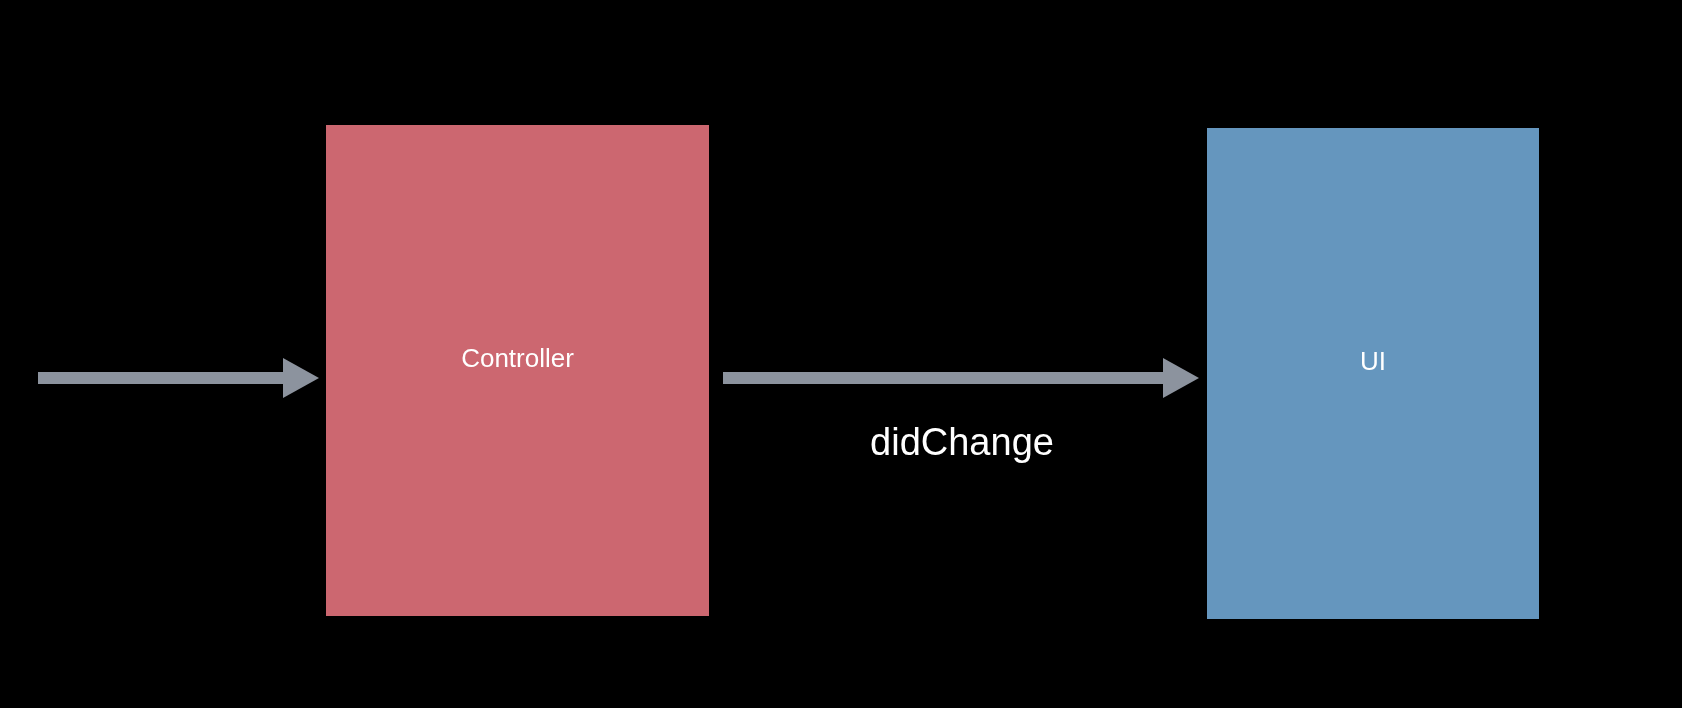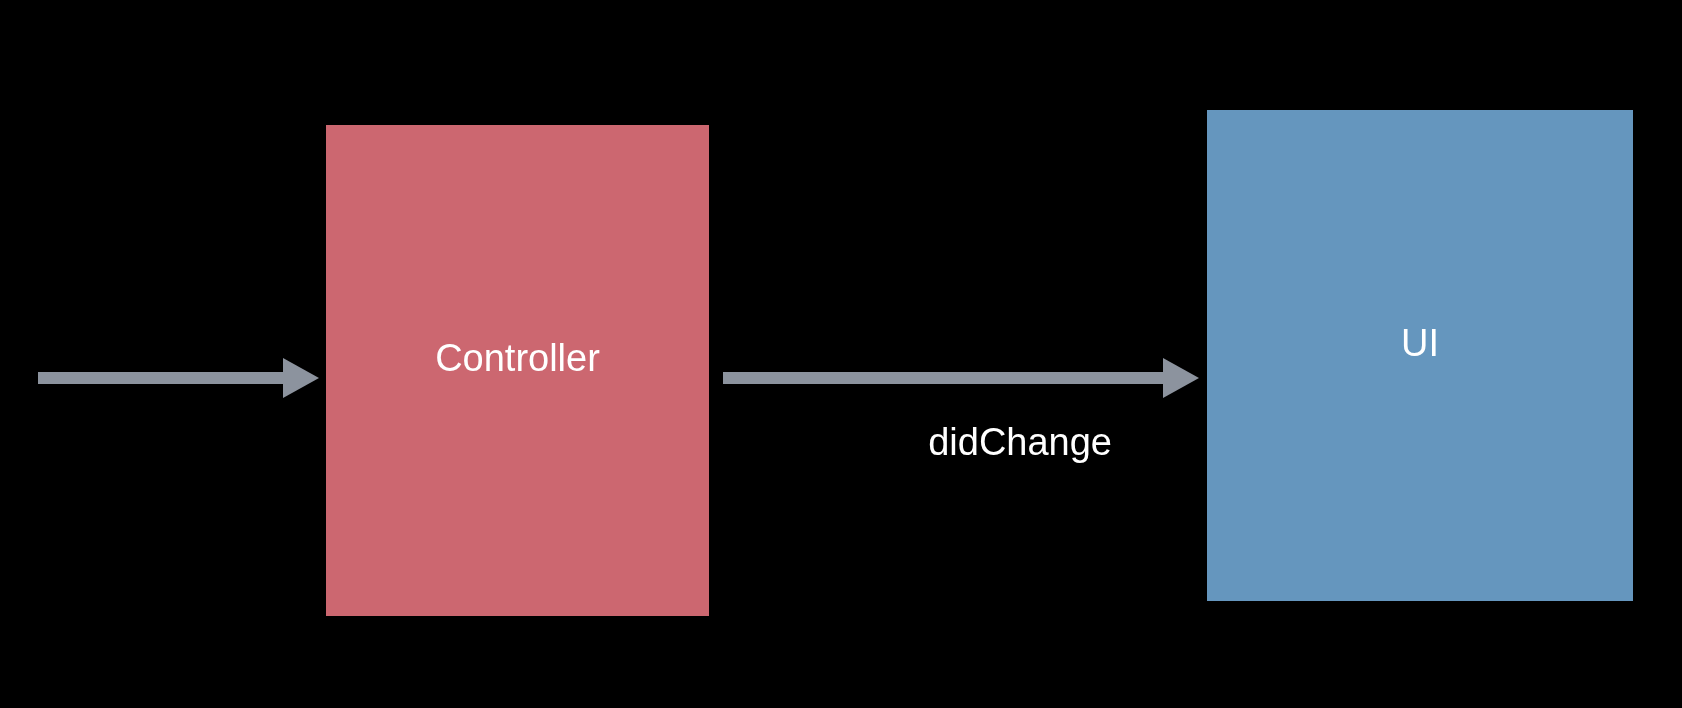--- a/index.html
+++ b/index.html
@@ -26,27 +26,27 @@
     display: flex;
     align-items: center;
     justify-content: center;
   }
   .node-controller {
     left: 326px; top: 125px;
     width: 383px; height: 491px;
     background: var(--controller-fill);
   }
   .node-ui {
-    left: 1207px; top: 110px;
-    width: 426px; height: 491px;
+    left: 1207px; top: 128px;
+    width: 332px; height: 491px;
     background: var(--ui-fill);
   }
   .node-label {
     color: var(--text);
-    font-size: 38px;
+    font-size: 26px;
     line-height: 45px;
     position: relative;
     top: -12px;
     text-align: left;
     white-space: pre-line;
   }
   .arrow-shaft {
     position: absolute;
     height: 12px;
     background: var(--arrow);
@@ -65,21 +65,21 @@
   .edge-label {
     position: absolute;
     width: 300px;
     color: var(--text);
     font-size: 38px;
     line-height: 45px;
     text-align: center;
     white-space: pre-line;
   }
   .label-ws { left: 32px;  top: 393px; }
-  .label-dc { left: 812px; top: 420px; text-align: right; }
+  .label-dc { left: 812px; top: 420px; }
 </style>
 </head>
 <body>
 
 <div class="canvas">
 
   <div class="arrow-shaft shaft-ws"></div>
   <div class="arrow-head head-ws"></div>
 
   <div class="node node-controller">

